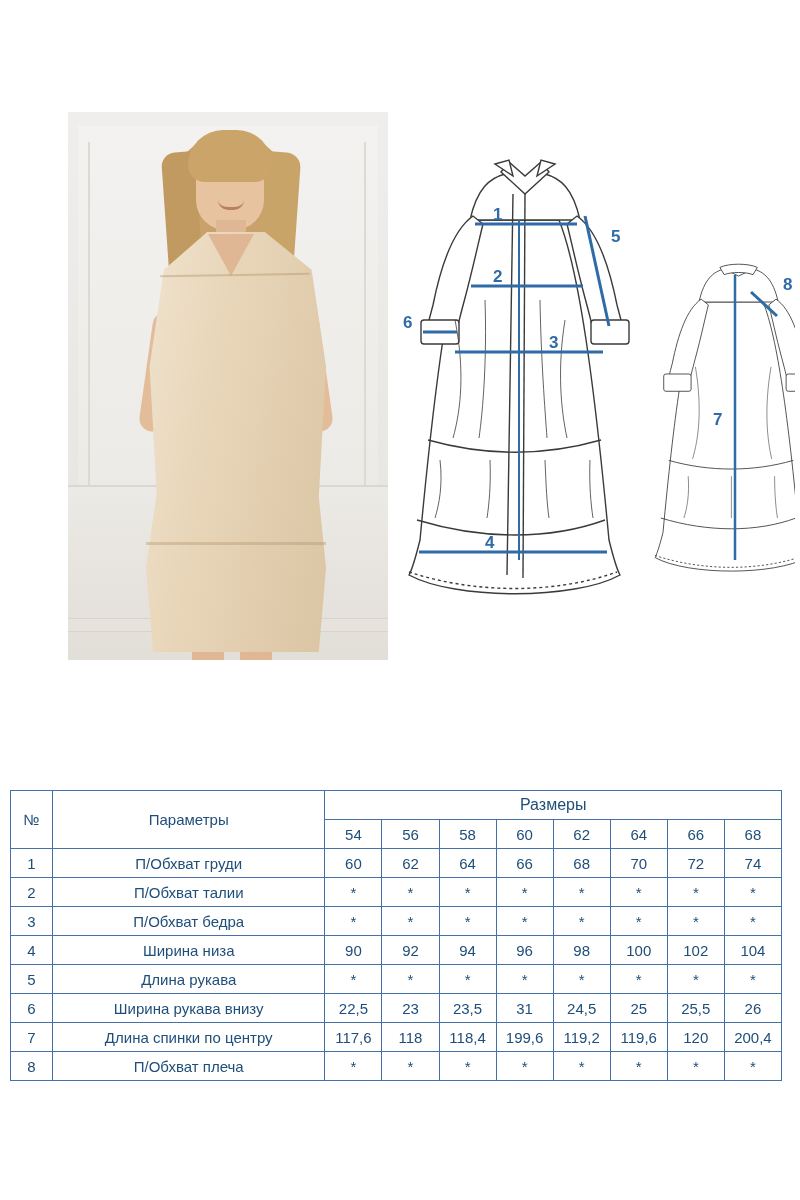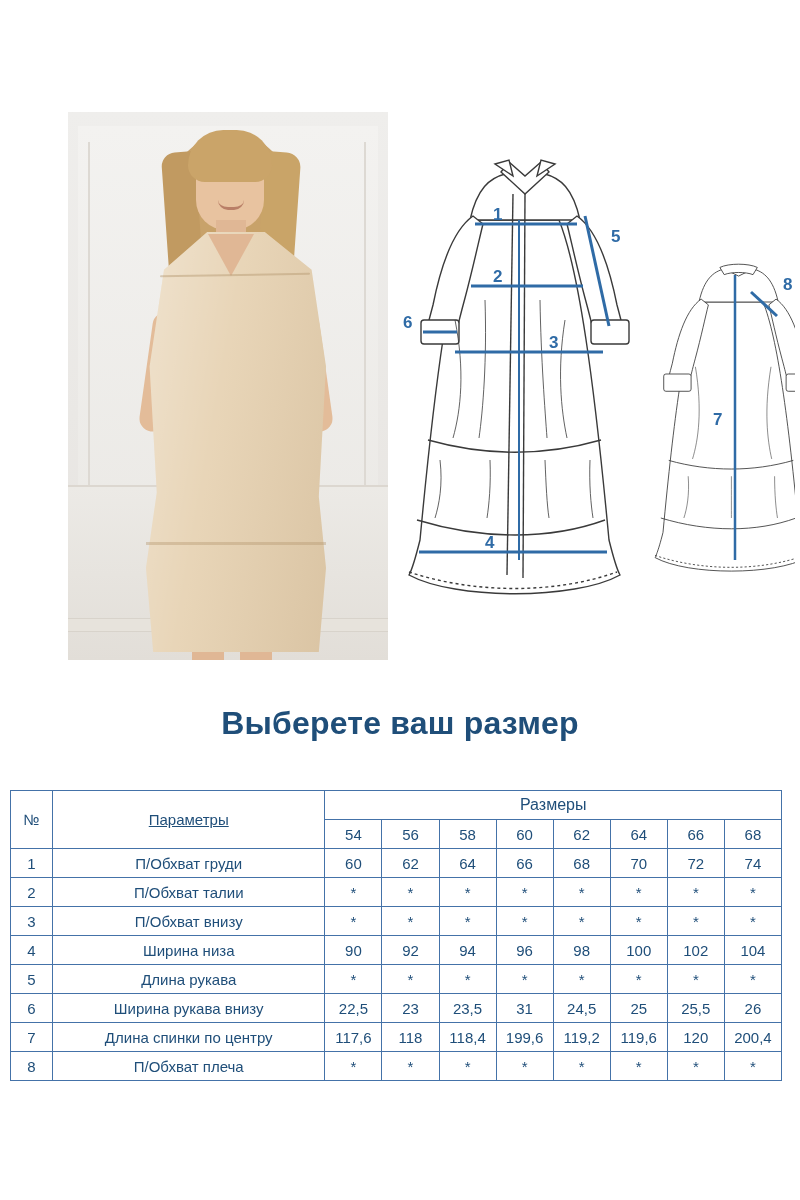--- a/index.html
+++ b/index.html
@@ -165,21 +165,21 @@
   }
   table.size-table td, table.size-table th {
     border:1px solid #4472a8;
     text-align:center;
     height:29px;
     padding:0 2px;
     font-weight:normal;
     color:#1f4e79;
   }
   .col-num { width:42px; }
-  .col-param { width:272px;text-decoration:underline; }
+  .col-param { width:272px; }
   .col-size { width:57px; }
   .hdr-sizes { font-size:16px;margin-top:44px; }
   .cell-param { text-align:center; }
 </style>
 </head>
 <body>
 
 <div class="page">
 
   <div class="top-area">
@@ -287,21 +287,20 @@
           <line x1="356" y1="172" x2="382" y2="196"></line>
         </g>
         <g fill="#2f6ba6" font-family="Liberation Sans, sans-serif" font-size="17" font-weight="bold">
           <text x="318" y="305">7</text>
           <text x="388" y="170">8</text>
         </g>
       </svg>
     </div>
   </div>
 
-  <div class="title">Выберете ваш размер</div>
 
   <div class="table-wrap">
     <table class="size-table">
       <tbody>
           <tr>
         <td class="col-num" rowspan="2">№</td>
         <td class="col-param" rowspan="2">Параметры</td>
         <td class="hdr-sizes" colspan="8">Размеры</td>
       </tr>
       <tr>
@@ -334,21 +333,21 @@
         <td>*</td>
         <td>*</td>
         <td>*</td>
         <td>*</td>
         <td>*</td>
         <td>*</td>
         <td>*</td>
       </tr>
       <tr>
         <td>3</td>
-        <td class="cell-param">П/Обхват внизу</td>
+        <td class="cell-param">П/Обхват бедра</td>
         <td>*</td>
         <td>*</td>
         <td>*</td>
         <td>*</td>
         <td>*</td>
         <td>*</td>
         <td>*</td>
         <td>*</td>
       </tr>
       <tr>

